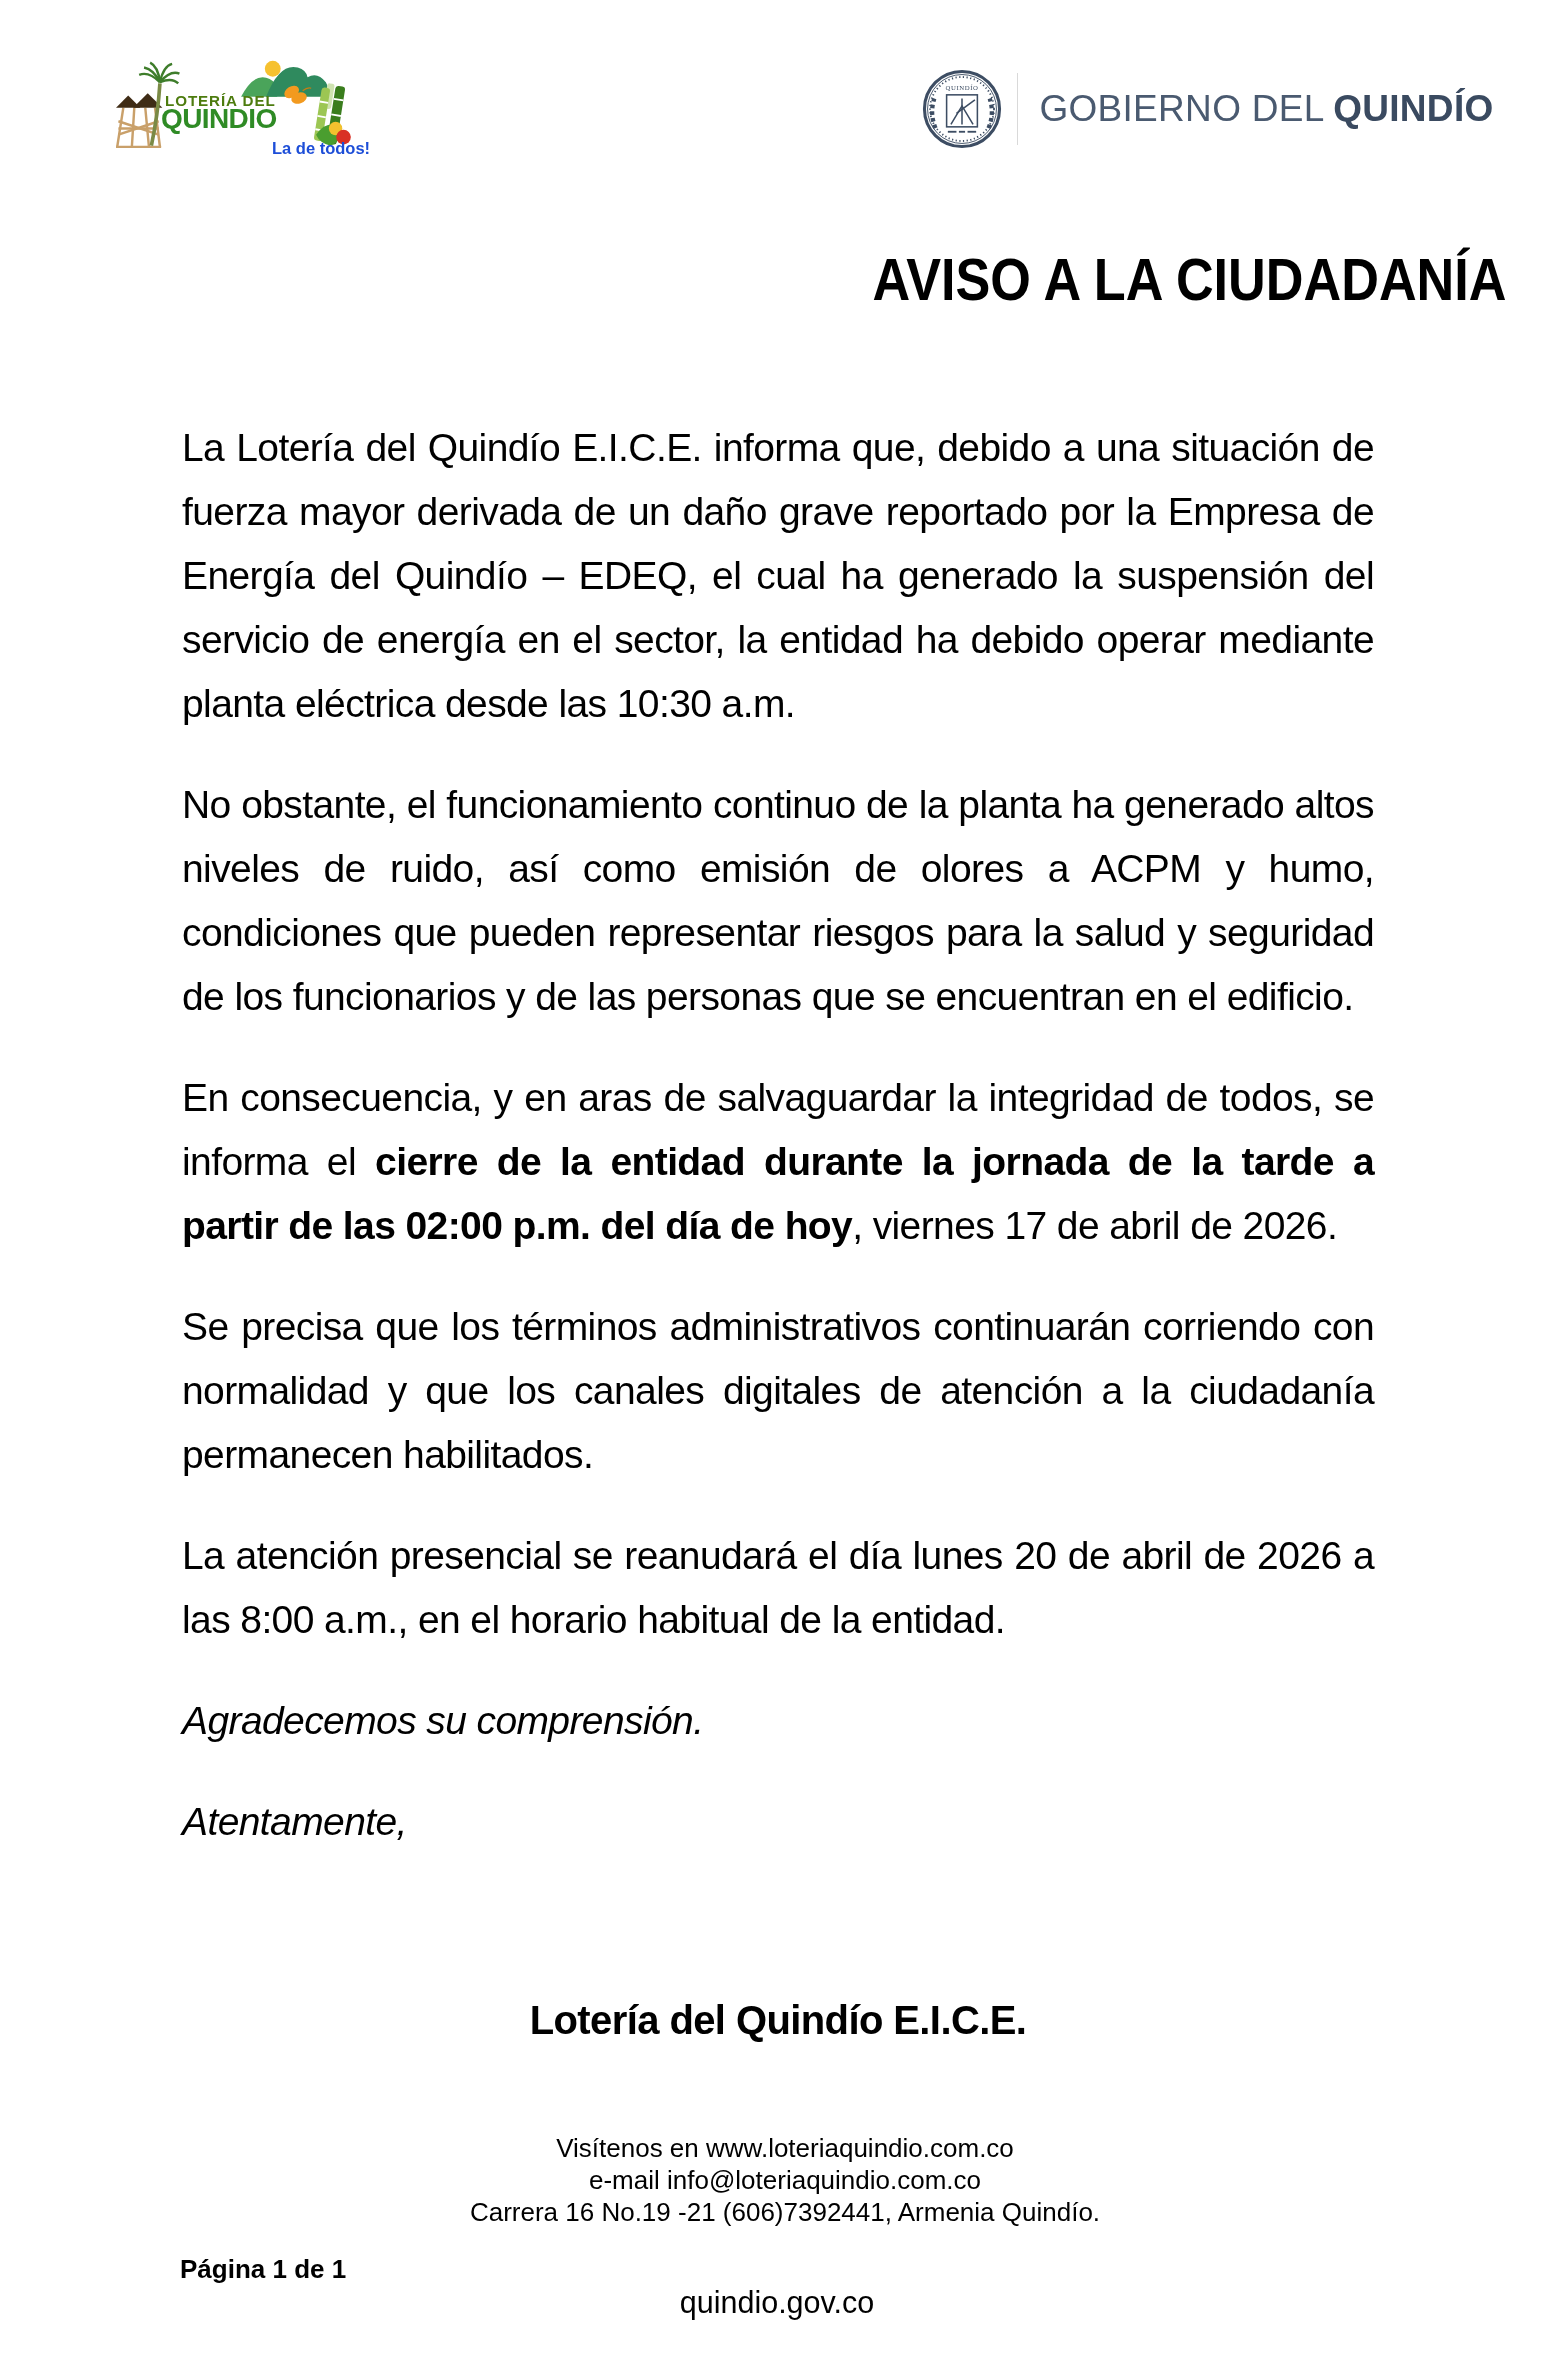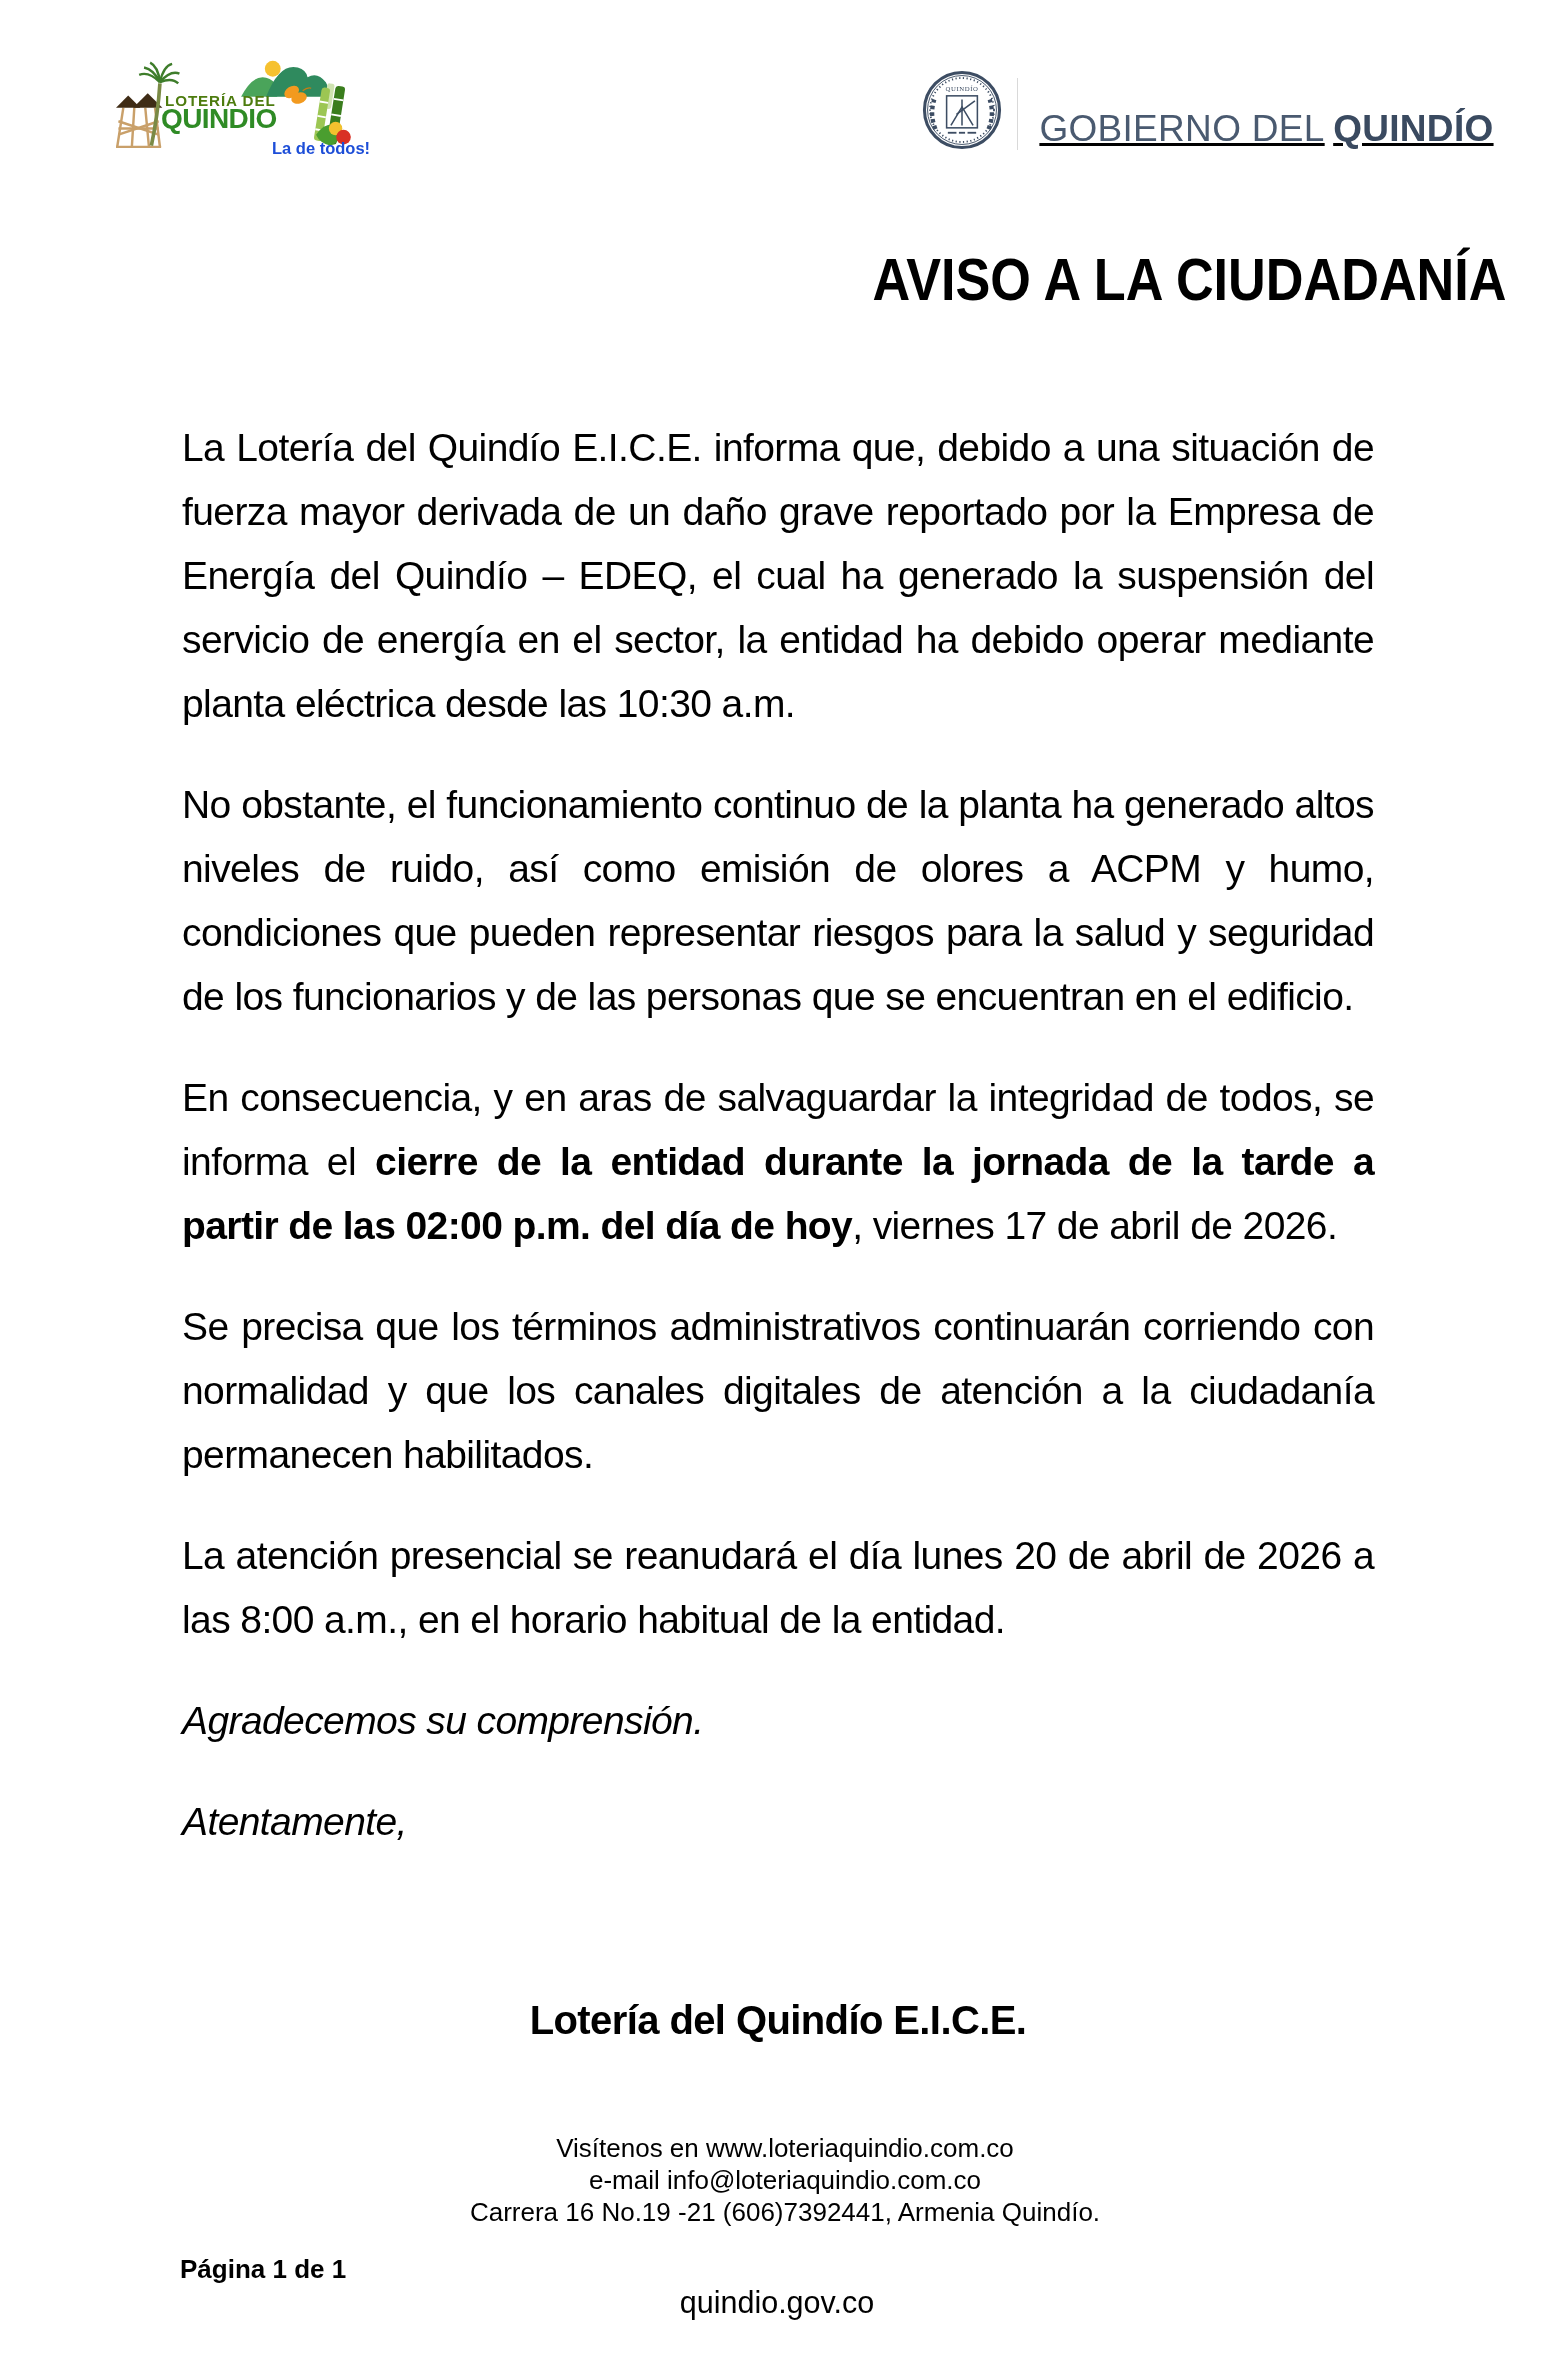--- a/index.html
+++ b/index.html
@@ -28,21 +28,21 @@
     color:#2f8b25;white-space:nowrap;
     text-shadow:0 0.6px 0 #ffffff;
   }
   .lot-tag{
     position:absolute;left:116px;top:85px;
     font-size:16.5px;font-weight:800;color:#1d4ed8;white-space:nowrap;margin-left:40px;
   }
 
   .logo-gobierno{
     position:absolute;left:922px;top:68px;height:82px;
-    display:flex;align-items:flex-end;text-decoration:underline;
+    display:flex;align-items:center;
   }
   .seal{width:80px;height:80px;flex:0 0 auto;}
   .gob-divider{width:1.8px;height:72px;background:#d9d9d9;margin-left:14.6px;margin-right:21px;}
   .gob-text{font-size:37px;letter-spacing:0.3px;color:#4a5a70;white-space:nowrap;}
   .gob-text .light{font-weight:400;}
   .gob-text .bold{font-weight:800;color:#3a4a60;margin-left:8.5px;}
 
   
   .doc-title{
     position:absolute;top:250px;left:0;width:100%;

